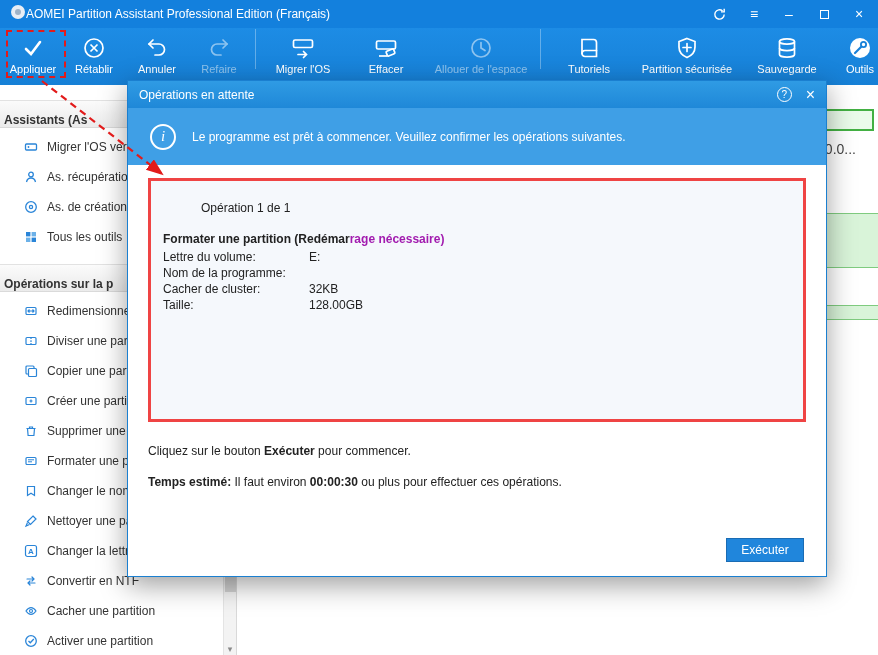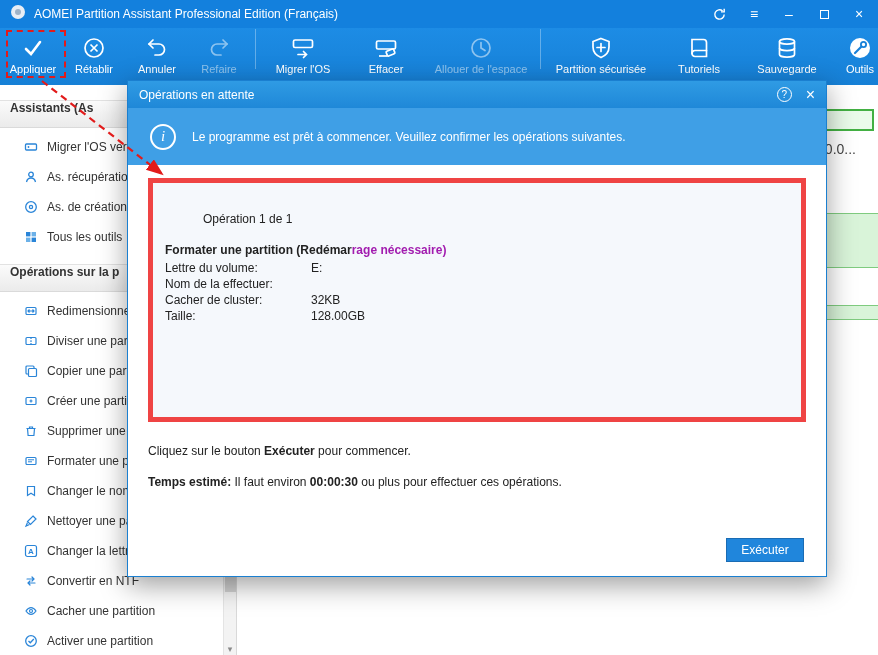--- a/index.html
+++ b/index.html
@@ -1,37 +1,37 @@
 <!DOCTYPE html>
 <html><head>
 <meta charset="utf-8">
 <style>
   *{margin:0;padding:0;box-sizing:border-box}
   body{width:878px;height:655px;overflow:hidden;font-family:"Liberation Sans",sans-serif;background:#fff}
   .app{position:relative;width:878px;height:655px;overflow:hidden;background:#fff}
 
   
   .titlebar{height:28px;background:#1380dd;display:flex;align-items:center;padding:0 10px;color:#fff}
-  .titlebar .title{font-size:12px;margin-left:8px;white-space:nowrap}
+  .titlebar .title{font-size:12px;margin-left:0;white-space:nowrap}
   .tb-controls{margin-left:auto;display:flex;align-items:center;gap:17px}
   .ctl{font-size:14px;color:#fff;cursor:pointer;display:inline-flex;align-items:center;justify-content:center;width:18px;height:18px;line-height:1}
   .maxbox{width:9px;height:9px;border:1px solid #fff;display:inline-block}
 
   
   .toolbar{height:57px;background:linear-gradient(#1d8ce5,#1680d6);display:flex;align-items:flex-start;padding:1px 4px 5px}
   .tb-item{display:flex;flex-direction:column;align-items:center;justify-content:center;gap:2px;color:#fff;cursor:pointer;height:100%;flex:0 0 auto}
   .tb-item .tb-label{font-size:11px;white-space:nowrap}
   .tb-item.disabled{opacity:.5;cursor:default}
   .tb-sep{width:1px;height:40px;background:rgba(255,255,255,.32);margin:0 5px;flex:0 0 auto}
   .tb-ico{height:27px;display:flex;align-items:flex-end;justify-content:center}
 
   
   .app-body{position:relative;display:flex;height:570px}
   .sidebar{position:relative;width:237px;height:100%;background:#fff;border-right:1px solid #d9d9d9;padding-top:15px;overflow:hidden}
-  .side-header{height:28px;background:linear-gradient(#fbfbfb,#ebebeb);border-top:1px solid #e2e2e2;border-bottom:1px solid #dadada;display:flex;align-items:flex-start;padding-left:10px;font-size:12px;font-weight:bold;color:#333;margin-bottom:4px;white-space:nowrap}
+  .side-header{height:28px;background:linear-gradient(#fbfbfb,#ebebeb);border-top:1px solid #e2e2e2;border-bottom:1px solid #dadada;display:flex;align-items:flex-end;padding-left:4px;font-size:12px;font-weight:bold;color:#333;margin-bottom:4px;white-space:nowrap}
   .side-item{height:30px;display:flex;align-items:center;padding-left:24px;gap:9px;font-size:12px;color:#333;cursor:pointer;white-space:nowrap}
   .si{width:14px;height:14px;flex:0 0 auto}
   .si svg{display:block}
   .section-gap{height:12px}
   .side-scroll{position:absolute;top:15px;right:0;bottom:0;width:13px;background:#f3f3f3;border-left:1px solid #e4e4e4;cursor:pointer}
   .side-scroll .thumb{position:absolute;top:24px;left:1px;width:11px;height:468px;background:#d2d2d2}
   .sarrow{position:absolute;bottom:1px;left:0;width:12px;text-align:center;font-size:9px;color:#8a8a8a}
 
   .main{position:relative;flex:1;background:#fff}
   .frag1{position:absolute;top:24px;right:4px;width:58px;height:22px;background:#eafbea;border:2px solid #43b043}
@@ -42,21 +42,21 @@
   
   .dialog{position:absolute;left:127px;top:80px;width:700px;height:497px;background:#fff;border:1px solid #1a7fd0;box-shadow:0 8px 26px rgba(0,0,0,.38);z-index:10}
   .dlg-title{height:27px;background:linear-gradient(#2f9be4,#1f88d8);color:#fff;display:flex;align-items:center;padding:0 11px;font-size:12px}
   .dlg-ctl{margin-left:auto;display:flex;align-items:center;gap:14px}
   .help{width:15px;height:15px;border:1px solid #fff;border-radius:50%;font-size:10px;display:inline-flex;align-items:center;justify-content:center;color:#fff;cursor:pointer}
   .dclose{font-size:16px;color:#fff;cursor:pointer;line-height:1}
   .dlg-banner{height:57px;background:#3f9fe6;display:flex;align-items:center;padding:0 22px;gap:16px}
   .info-ico{width:26px;height:26px;border:2px solid #fff;border-radius:50%;color:#fff;font-size:15px;font-style:italic;font-family:"Liberation Serif",serif;display:flex;align-items:center;justify-content:center;flex:0 0 auto}
   .banner-text{color:#fff;font-size:12px}
   .dlg-body{position:relative;height:413px;padding:13px 20px;font-size:12px;color:#222}
-  .op-box{height:244px;background:#f5f8fc;border:5px solid #ef4444;padding:19px 12px;overflow:hidden}
+  .op-box{height:244px;background:#f5f8fc;border:3px solid #ef4444;padding:10px 12px;overflow:hidden}
   .op-counter{margin:10px 0 17px 38px}
   .op-title{font-weight:bold;margin-bottom:3px}
   .op-note-hl,.op-note-suf{color:#a21caf}
   .op-detail{}
   .od-row{display:flex;height:16px;line-height:16px}
   .od-label{width:146px}
   .instruction{margin-top:22px}
   .estimate{margin-top:17px}
   .exec-btn{position:absolute;right:22px;bottom:16px;width:78px;height:24px;background:#2086dc;color:#fff;border:1px solid #1a6cb4;font-size:12px;font-family:inherit;cursor:pointer}
 
@@ -152,37 +152,37 @@
     <div class="tb-item disabled" style="width:108px">
       <span class="tb-ico">
           <svg width="26" height="26" viewBox="0 0 26 26" fill="none" stroke="#fff" stroke-width="1.7" stroke-linecap="round">
             <circle cx="13" cy="13" r="9"></circle>
             <path d="M13 7.5V13l4 2.5"></path>
           </svg>
         </span>
       <span class="tb-label">Allouer de l'espace</span>
     </div>
     <div class="tb-sep"></div>
+    <div class="tb-item" style="width:86px">
+      <span class="tb-ico">
+          <svg width="26" height="26" viewBox="0 0 26 26" fill="none" stroke="#fff" stroke-width="1.7" stroke-linecap="round">
+            <path d="M6 4.5h11.5a3 3 0 0 1 3 3V21.5H9a3 3 0 0 1-3-3z"></path>
+            <path d="M6 18.5a3 3 0 0 1 3-3h11.5"></path>
+          </svg>
+        </span>
+      <span class="tb-label">Tutoriels</span>
+    </div>
     <div class="tb-item" style="width:110px">
       <span class="tb-ico">
           <svg width="26" height="26" viewBox="0 0 26 26" fill="none" stroke="#fff" stroke-width="1.7" stroke-linecap="round">
             <path d="M13 3.5l8 3v5.5c0 5-3.2 8.5-8 10.5-4.8-2-8-5.5-8-10.5V6.5z"></path>
             <path d="M13 8.5v8M9 12.5h8"></path>
           </svg>
         </span>
       <span class="tb-label">Partition sécurisée</span>
-    </div>
-    <div class="tb-item" style="width:86px">
-      <span class="tb-ico">
-          <svg width="26" height="26" viewBox="0 0 26 26" fill="none" stroke="#fff" stroke-width="1.7" stroke-linecap="round">
-            <path d="M6 4.5h11.5a3 3 0 0 1 3 3V21.5H9a3 3 0 0 1-3-3z"></path>
-            <path d="M6 18.5a3 3 0 0 1 3-3h11.5"></path>
-          </svg>
-        </span>
-      <span class="tb-label">Tutoriels</span>
     </div>
     <div class="tb-item" style="width:90px">
       <span class="tb-ico">
           <svg width="26" height="26" viewBox="0 0 26 26" fill="none" stroke="#fff" stroke-width="1.7">
             <ellipse cx="13" cy="6.5" rx="7.5" ry="2.7"></ellipse>
             <path d="M5.5 6.5v13c0 1.5 3.4 2.7 7.5 2.7s7.5-1.2 7.5-2.7v-13"></path>
             <path d="M5.5 13c0 1.5 3.4 2.7 7.5 2.7s7.5-1.2 7.5-2.7"></path>
           </svg>
         </span>
       <span class="tb-label">Sauvegarde</span>
@@ -387,21 +387,21 @@
     <div class="dlg-body">
       <div class="op-box">
         <div class="op-counter">Opération 1 de 1</div>
         <div class="op-title"><span>Formater une partition</span><span class="op-note-pre"> (Redémar</span><span class="op-note-hl">rage nécessaire</span><span class="op-note-suf">)</span></div>
         <div class="op-detail">
           <div class="od-row">
               <span class="od-label">Lettre du volume:</span>
               <span class="od-value">E:</span>
             </div>
           <div class="od-row">
-              <span class="od-label">Nom de la effectuer:</span>
+              <span class="od-label">Nom de la programme:</span>
               <span class="od-value"></span>
             </div>
           <div class="od-row">
               <span class="od-label">Cacher de cluster:</span>
               <span class="od-value">32KB</span>
             </div>
           <div class="od-row">
               <span class="od-label">Taille:</span>
               <span class="od-value">128.00GB</span>
             </div>

